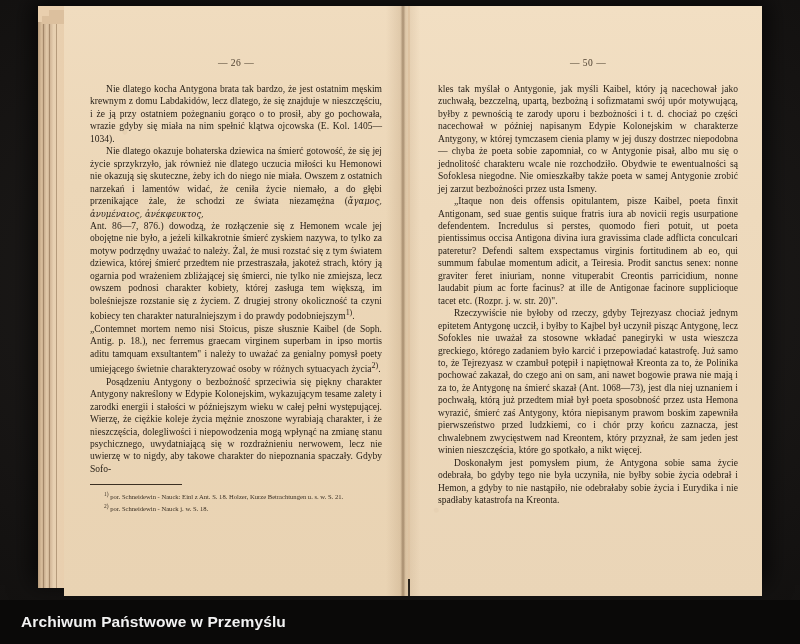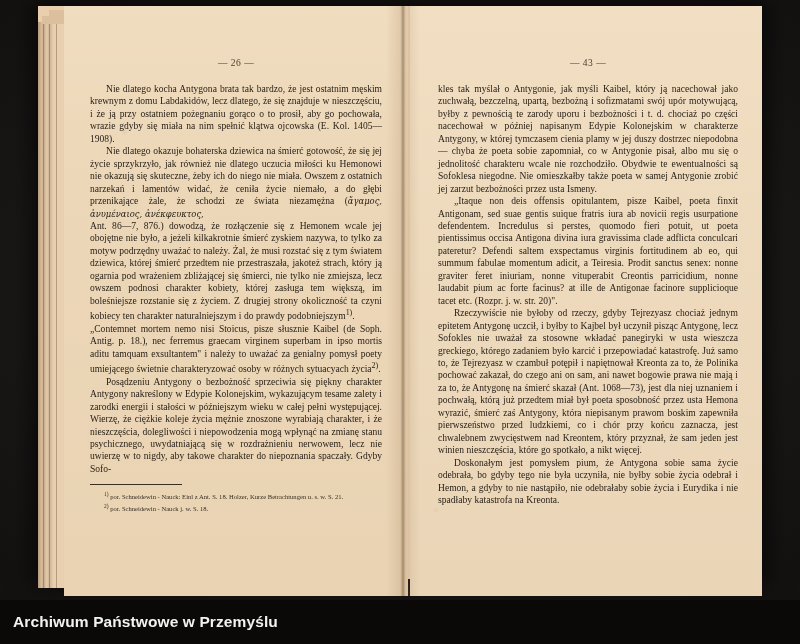--- a/index.html
+++ b/index.html
@@ -174,21 +174,21 @@
     background: #0a0908;
     display: flex;
     align-items: center;
   }
   .banner-label {
     font-family: "Liberation Sans", sans-serif;
     font-size: 15.5px;
     font-weight: bold;
     color: #f2f2f2;
     letter-spacing: .1px;
-    padding-left: 13px;
+    padding-left: 21px;
   }
 </style>
 </head>
 <body>
 
 <div id="scan">
 
   <div class="backdrop"></div>
 
   <div class="book">
@@ -205,41 +205,41 @@
 
     <div class="page right"></div>
 
     <div class="gutter"></div>
     <div class="grain"></div>
 
     <div class="text-col left">
 
       <div class="folio">— 26 —</div>
 
-      <p class="para">Nie dlatego kocha Antygona brata tak bardzo, że jest ostatnim męskim krewnym z domu Labdakidów, lecz dlatego, że się znajduje w nieszczęściu, i że ją przy ostatniem pożegnaniu gorąco o to prosił, aby go pochowała, wrazie gdyby się miała na nim spełnić klątwa ojcowska (E. Kol. 1405—1908).</p>
+      <p class="para">Nie dlatego kocha Antygona brata tak bardzo, że jest ostatnim męskim krewnym z domu Labdakidów, lecz dlatego, że się znajduje w nieszczęściu, i że ją przy ostatniem pożegnaniu gorąco o to prosił, aby go pochowała, wrazie gdyby się miała na nim spełnić klątwa ojcowska (E. Kol. 1405—1034).</p>
 
       <p class="para"><span>Nie dlatego okazuje bohaterska dziewica na śmierć gotowość, że się jej życie sprzykrzyło, jak również nie dlatego uczucia miłości ku Hemonowi nie okazują się skuteczne, żeby ich do niego nie miała. Owszem z ostatnich narzekań i lamentów widać, że ceniła życie niemało, a do głębi przenikające żale, że schodzi ze świata niezamężna (</span><span class="grk">ἄγαμος, ἀνυμέναιος, ἀνέκφευκτος,</span></p>
 
       <p class="para noind"><span>Ant. 86—7, 876.) dowodzą, że rozłączenie się z Hemonem wcale jej obojętne nie było, a jeżeli kilkakrotnie śmierć zyskiem nazywa, to tylko za motyw podrzędny uważać to należy. Żal, że musi rozstać się z tym światem dziewica, której śmierć przedtem nie przestraszała, jakoteż strach, który ją ogarnia pod wrażeniem zbliżającej się śmierci, nie tylko nie zmiejsza, lecz owszem podnosi charakter kobiety, której zasługa tem większą, im boleśniejsze rozstanie się z życiem. Z drugiej strony okoliczność ta czyni kobiecy ten charakter naturalniejszym i do prawdy podobniejszym</span><sup>1)</sup>. </p>
 
       <p class="para noind"><span class="lat">„Contemnet mortem nemo nisi Stoicus, pisze słusznie Kaibel (de Soph. Antig. p. 18.), nec ferremus graecam virginem superbam in ipso mortis aditu tamquam exsultantem" i należy to uważać za genialny pomysł poety umiejącego świetnie charakteryzować osoby w różnych sytuacyach życia</span><sup>2)</sup>.</p>
 
 
       <p class="para">Posądzeniu Antygony o bezbożność sprzeciwia się piękny charakter Antygony nakreślony w Edypie Kolonejskim, wykazującym tesame zalety i zarodki energii i stałości w późniejszym wieku w całej pełni występującej. Wierzę, że ciężkie koleje życia mężnie znoszone wyrabiają charakter, i że nieszczęścia, dolegliwości i niepowodzenia mogą wpłynąć na zmianę stanu psychicznego, uwydatniającą się w rozdrażnieniu nerwowem, lecz nie uwierzę w to nigdy, aby takowe charakter do niepoznania spaczały. Gdyby Sofo-</p>
 
       <div class="fn-rule"></div>
 
       <p class="fn"><sup>1)</sup> <span>por. Schneidewin - Nauck: Einl z Ant. S. 18. Holzer, Kurze Betrachtungen u. s. w. S. 21.</span></p>
 
       <p class="fn"><sup>2)</sup> <span>por. Schneidewin - Nauck j. w. S. 18.</span></p>
     </div>
 
     <div class="text-col right">
 
-      <div class="folio">— 43 —</div>
+      <div class="folio">— 50 —</div>
 
       <p class="para noind">kles tak myślał o Antygonie, jak myśli Kaibel, który ją nacechował jako zuchwałą, bezczelną, upartą, bezbożną i sofizmatami swój upór motywującą, byłby z pewnością te zarody uporu i bezbożności i t. d. chociaż po części nacechował w później napisanym Edypie Kolonejskim w charakterze Antygony, w której tymczasem cienia plamy w jej duszy dostrzec niepodobna — chyba że poeta sobie zapomniał, co w Antygonie pisał, albo mu się o jednolitość charakteru wcale nie rozchodziło. Obydwie te ewentualności są Sofoklesa niegodne. Nie omieszkałby także poeta w samej Antygonie zrobić jej zarzut bezbożności przez usta Ismeny.</p>
 
       <p class="para">„Itaque non deis offensis opitulantem, pisze Kaibel, poeta finxit Antigonam, sed suae gentis suique fratris iura ab novicii regis usurpatione defendentem. Incredulus si perstes, quomodo fieri potuit, ut poeta pientissimus occisa Antigona divina iura gravissima clade adflicta conculcari pateretur? Defendi saltem exspectamus virginis fortitudinem ab eo, qui summum fabulae momentum adicit, a Teiresia. Prodit sanctus senex: nonne graviter feret iniuriam, nonne vituperabit Creontis parricidium, nonne laudabit pium ac forte facinus? at ille de Antigonae facinore supplicioque tacet etc. (Rozpr. j. w. str. 20)".</p>
 
       <p class="para">Rzeczywiście nie byłoby od rzeczy, gdyby Tejrezyasz chociaż jednym epitetem Antygonę uczcił, i byłby to Kajbel był uczynił pisząc Antygonę, lecz Sofokles nie uważał za stosowne wkładać panegiryki w usta wieszcza greckiego, którego zadaniem było karcić i przepowiadać katastrofę. Już samo to, że Tejrezyasz w czambuł potępił i napiętnował Kreonta za to, że Polinika pochować zakazał, do czego ani on sam, ani nawet bogowie prawa nie mają i za to, że Antygonę na śmierć skazał (Ant. 1068—73), jest dla niej uznaniem i pochwałą, którą już przedtem miał był poeta sposobność przez usta Hemona wyrazić, śmierć zaś Antygony, która niepisanym prawom boskim zapewniła pierwszeństwo przed ludzkiemi, co i chór przy końcu zaznacza, jest chwalebnem zwycięstwem nad Kreontem, który przyznał, że sam jeden jest winien nieszczęścia, które go spotkało, a nikt więcej.</p>
 
       <p class="para">Doskonałym jest pomysłem pium, że Antygona sobie sama życie odebrała, bo gdyby tego nie była uczyniła, nie byłby sobie życia odebrał i Hemon, a gdyby to nie nastąpiło, nie odebrałaby sobie życia i Eurydika i nie spadłaby katastrofa na Kreonta.</p>
     </div>
 

